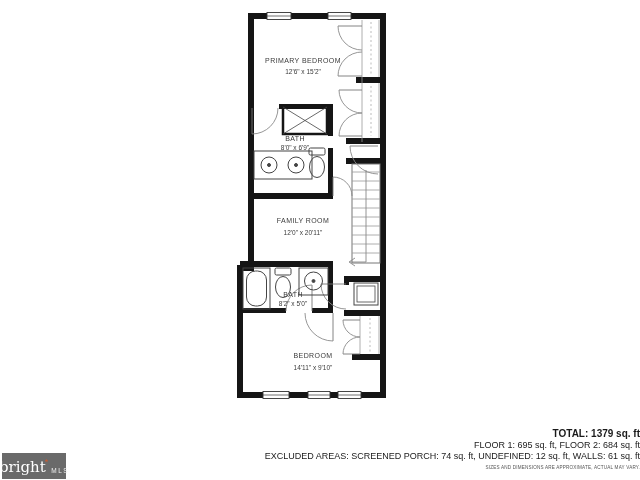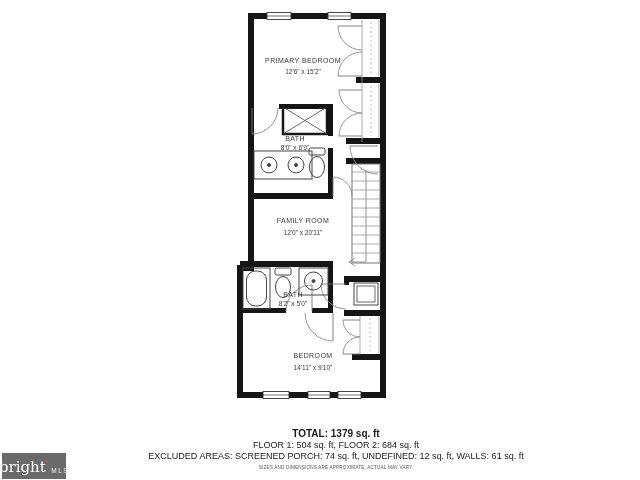--- a/index.html
+++ b/index.html
@@ -2,21 +2,21 @@
 <html><head>
 <meta charset="utf-8">
 <style>
   html,body{margin:0;padding:0;background:#fff;}
   .canvas{
     position:relative;width:640px;height:480px;background:#ffffff;
     overflow:hidden;font-family:"Liberation Sans",sans-serif;
   }
   .plan-svg{position:absolute;left:0;top:0;}
   .footer{
-    position:absolute;left:0;right:0;top:428px;text-align:center;color:#1a1a1a;margin-left:32px;
+    position:absolute;left:0;right:0;top:428px;text-align:right;color:#1a1a1a;margin-left:32px;
   }
   .f1{font-size:10px;font-weight:bold;line-height:11.5px;}
   .f2{font-size:9px;line-height:11px;}
   .f3{font-size:4.6px;color:#555;margin-top:3px;letter-spacing:.2px;}
   .logo{
     position:absolute;left:2px;top:453px;width:64px;height:26px;background:#6a6a6a;
     display:flex;align-items:flex-end;justify-content:center;padding-bottom:4px;box-sizing:border-box;
   }
   .brand{font-family:"DejaVu Serif",serif;font-size:15px;color:#ffffff;line-height:1;}
   .mark{color:#cf5b2e;font-size:9px;line-height:1;position:relative;top:-8px;margin-left:-1px;}
@@ -162,21 +162,21 @@
       <text x="303" y="235" font-size="6.5">12'0" x 20'11"</text>
       <text x="293" y="297" font-size="7" letter-spacing="0.4">BATH</text>
       <text x="293" y="306" font-size="6.5">8'2" x 5'0"</text>
       <text x="313" y="358" font-size="7" letter-spacing="0.4">BEDROOM</text>
       <text x="313" y="370" font-size="6.5">14'11" x 9'10"</text>
     </g>
   </svg>
 
   <div class="footer">
     <div class="f1">TOTAL: 1379 sq. ft</div>
-    <div class="f2">FLOOR 1: 504 sq. ft, FLOOR 2: 684 sq. ft</div>
+    <div class="f2">FLOOR 1: 695 sq. ft, FLOOR 2: 684 sq. ft</div>
     <div class="f2">EXCLUDED AREAS: SCREENED PORCH: 74 sq. ft, UNDEFINED: 12 sq. ft, WALLS: 61 sq. ft</div>
     <div class="f3">SIZES AND DIMENSIONS ARE APPROXIMATE, ACTUAL MAY VARY.</div>
   </div>
 
   <div class="logo">
     <span class="brand">bright</span>
     <span class="mark">*</span>
     <span class="suffix">MLS</span>
   </div>
 

